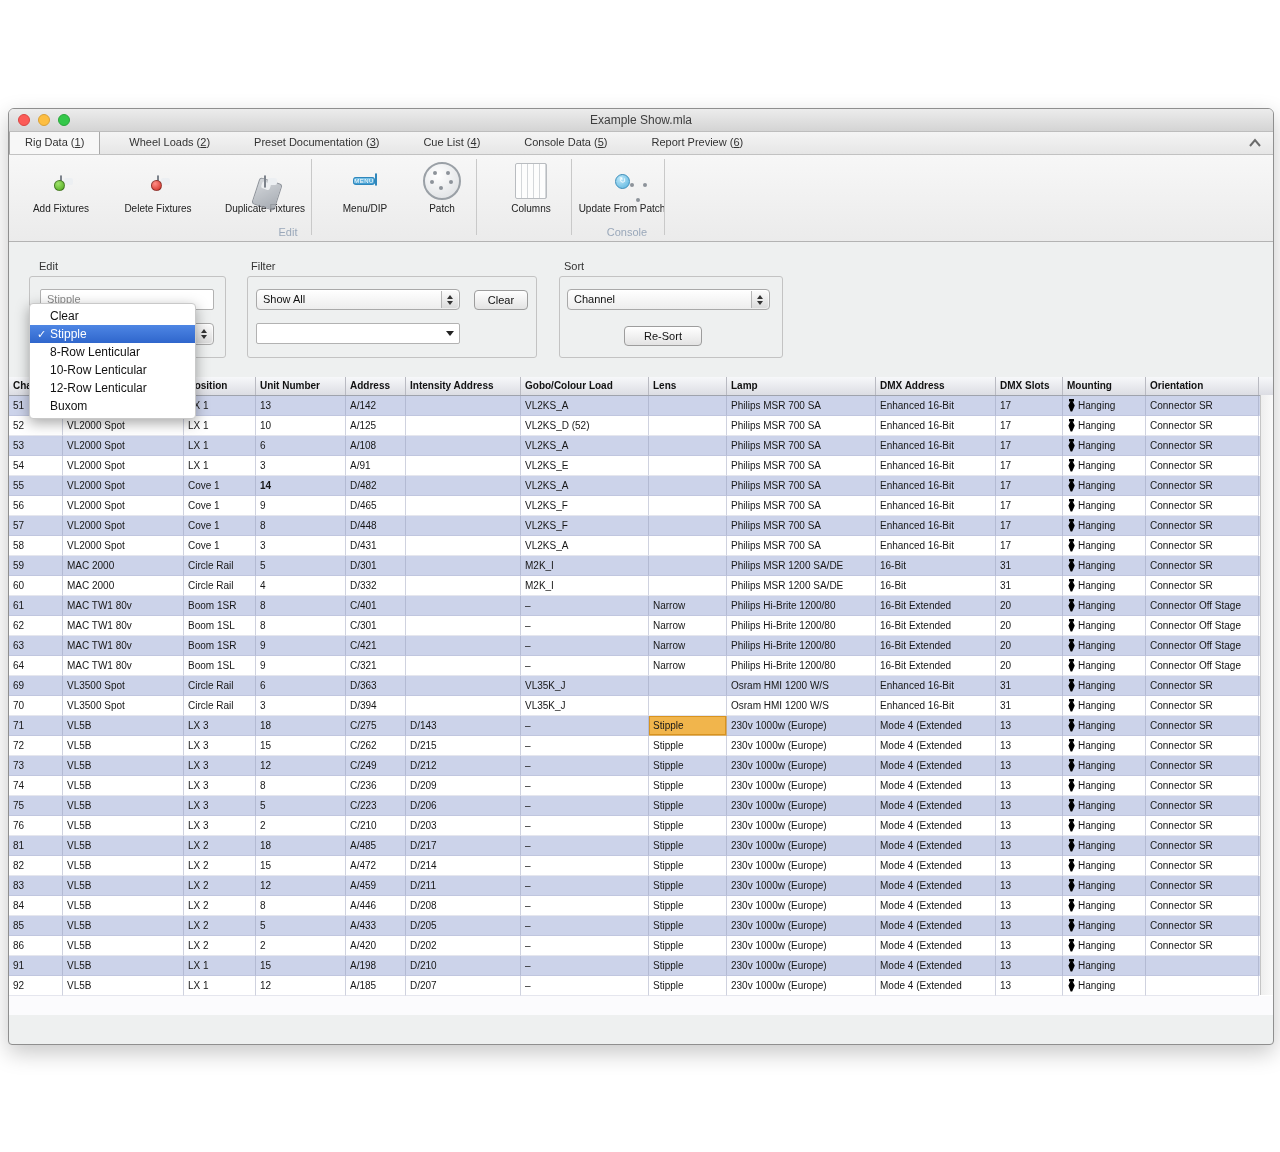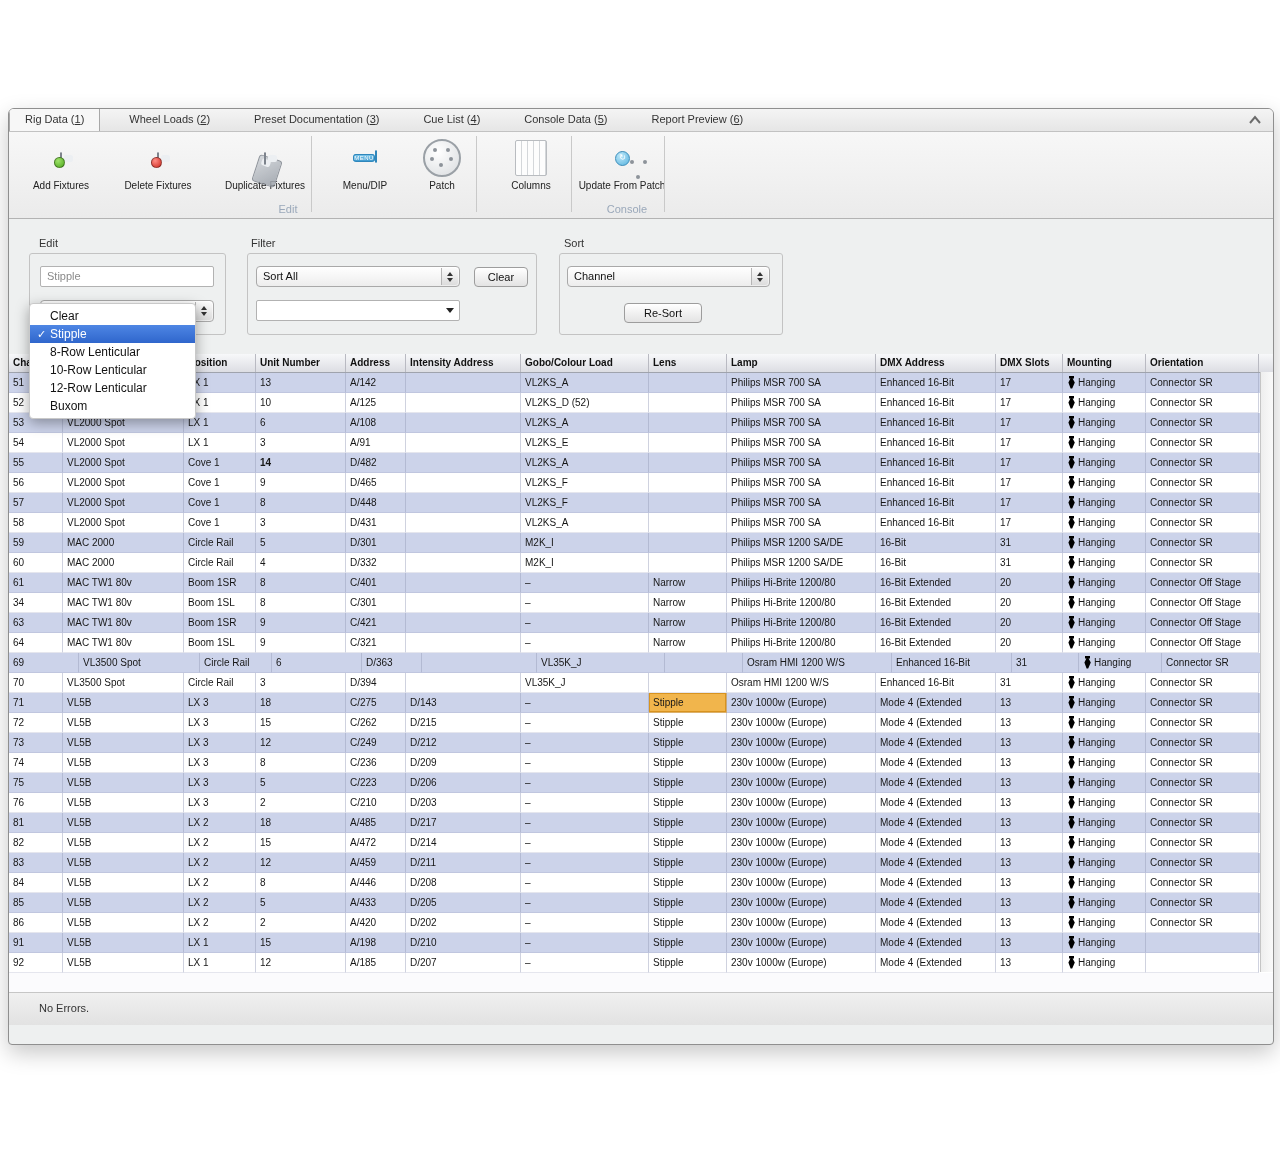--- a/index.html
+++ b/index.html
@@ -102,20 +102,28 @@
     background-image:repeating-linear-gradient(to right,transparent 0 5px,#d4d7da 5px 6px);}
   .updbadge{position:absolute;left:-5px;bottom:-2px;width:13px;height:13px;border-radius:50%;
     background:radial-gradient(circle at 35% 30%,#bfe9fa,#55b1dd);border:1px solid #3d8fbc;
     color:#fff;font-size:8px;line-height:12px;text-align:center;}
 </style>
 </head>
 <body>
 
 <div class="window">
 
+  <div class="titlebar">
+    <div class="traffic">
+      <span class="tl red"></span>
+      <span class="tl yellow"></span>
+      <span class="tl green"></span>
+    </div>
+    <div class="title">Example Show.mla</div>
+  </div>
 
   <div class="tabbar">
     <div class="tab active"><span>Rig Data (</span><span class="u">1</span><span>)</span></div>
     <div class="tab"><span>Wheel Loads (</span><span class="u">2</span><span>)</span></div>
     <div class="tab"><span>Preset Documentation (</span><span class="u">3</span><span>)</span></div>
     <div class="tab"><span>Cue List (</span><span class="u">4</span><span>)</span></div>
     <div class="tab"><span>Console Data (</span><span class="u">5</span><span>)</span></div>
     <div class="tab"><span>Report Preview (</span><span class="u">6</span><span>)</span></div>
     <div class="tab-chevron">
       <svg width="12" height="10" viewBox="0 0 12 10">
@@ -189,21 +197,21 @@
         <div class="stepper">
             <span class="arr-up"></span>
             <span class="arr-dn"></span>
           </div>
       </div>
     </div>
 
     <div class="plabel" style="left:242px;">Filter</div>
     <div class="panel" style="left:238px;width:288px;">
       <div class="popup" style="left:8px;top:12px;width:204px;height:21px;">
-        <span>Sort All</span>
+        <span>Show All</span>
         <div class="stepper">
             <span class="arr-up"></span>
             <span class="arr-dn"></span>
           </div>
       </div>
       <div class="btn" style="left:226px;top:13px;width:54px;height:20px;">Clear</div>
       <div class="combo" style="left:8px;top:46px;width:204px;height:21px;">
         <span></span>
         <span class="dn"></span>
       </div>
@@ -453,21 +461,21 @@
           <div class="td" style="width: 67px;">20</div>
           <div class="td" style="width: 83px;">
             <svg width="9" height="13" viewBox="0 0 9 13">
               <path d="M2 0h5v2.6H5.6l2.2 3.8-2.6 6.2h-1.6L1.4 6.4l2-3.8H2z" fill="#000"></path>
             </svg>
             <span>Hanging</span>
           </div>
           <div class="td" style="width: 113px;">Connector Off Stage</div>
         </div>
         <div class="tr w">
-          <div class="td" style="width: 54px;">34</div>
+          <div class="td" style="width: 54px;">62</div>
           <div class="td" style="width: 121px;">MAC TW1 80v</div>
           <div class="td" style="width: 72px;">Boom 1SL</div>
           <div class="td" style="width: 90px;">8</div>
           <div class="td" style="width: 60px;">C/301</div>
           <div class="td" style="width: 115px;"></div>
           <div class="td" style="width: 128px;">–</div>
           <div class="td" style="width: 78px;">Narrow</div>
           <div class="td" style="width: 149px;">Philips Hi-Brite 1200/80</div>
           <div class="td" style="width: 120px;">16-Bit Extended</div>
           <div class="td" style="width: 67px;">20</div>
@@ -513,21 +521,21 @@
           <div class="td" style="width: 67px;">20</div>
           <div class="td" style="width: 83px;">
             <svg width="9" height="13" viewBox="0 0 9 13">
               <path d="M2 0h5v2.6H5.6l2.2 3.8-2.6 6.2h-1.6L1.4 6.4l2-3.8H2z" fill="#000"></path>
             </svg>
             <span>Hanging</span>
           </div>
           <div class="td" style="width: 113px;">Connector Off Stage</div>
         </div>
         <div class="tr b">
-          <div class="td" style="width: 70px;">69</div>
+          <div class="td" style="width: 54px;">69</div>
           <div class="td" style="width: 121px;">VL3500 Spot</div>
           <div class="td" style="width: 72px;">Circle Rail</div>
           <div class="td" style="width: 90px;">6</div>
           <div class="td" style="width: 60px;">D/363</div>
           <div class="td" style="width: 115px;"></div>
           <div class="td" style="width: 128px;">VL35K_J</div>
           <div class="td" style="width: 78px;"></div>
           <div class="td" style="width: 149px;">Osram HMI 1200 W/S</div>
           <div class="td" style="width: 120px;">Enhanced 16-Bit</div>
           <div class="td" style="width: 67px;">31</div>
@@ -836,23 +844,20 @@
               <path d="M2 0h5v2.6H5.6l2.2 3.8-2.6 6.2h-1.6L1.4 6.4l2-3.8H2z" fill="#000"></path>
             </svg>
             <span>Hanging</span>
           </div>
           <div class="td" style="width: 113px;"></div>
         </div>
       </div>
     <div class="vscroll"></div>
   </div>
 
-  <div class="statusbar">
-    <span>No Errors.</span>
-  </div>
 
   <div class="menu">
     <div class="mi">
         <span class="chk"></span>
         <span>Clear</span>
       </div>
     <div class="mi sel">
         <span class="chk">✓</span>
         <span>Stipple</span>
       </div>

